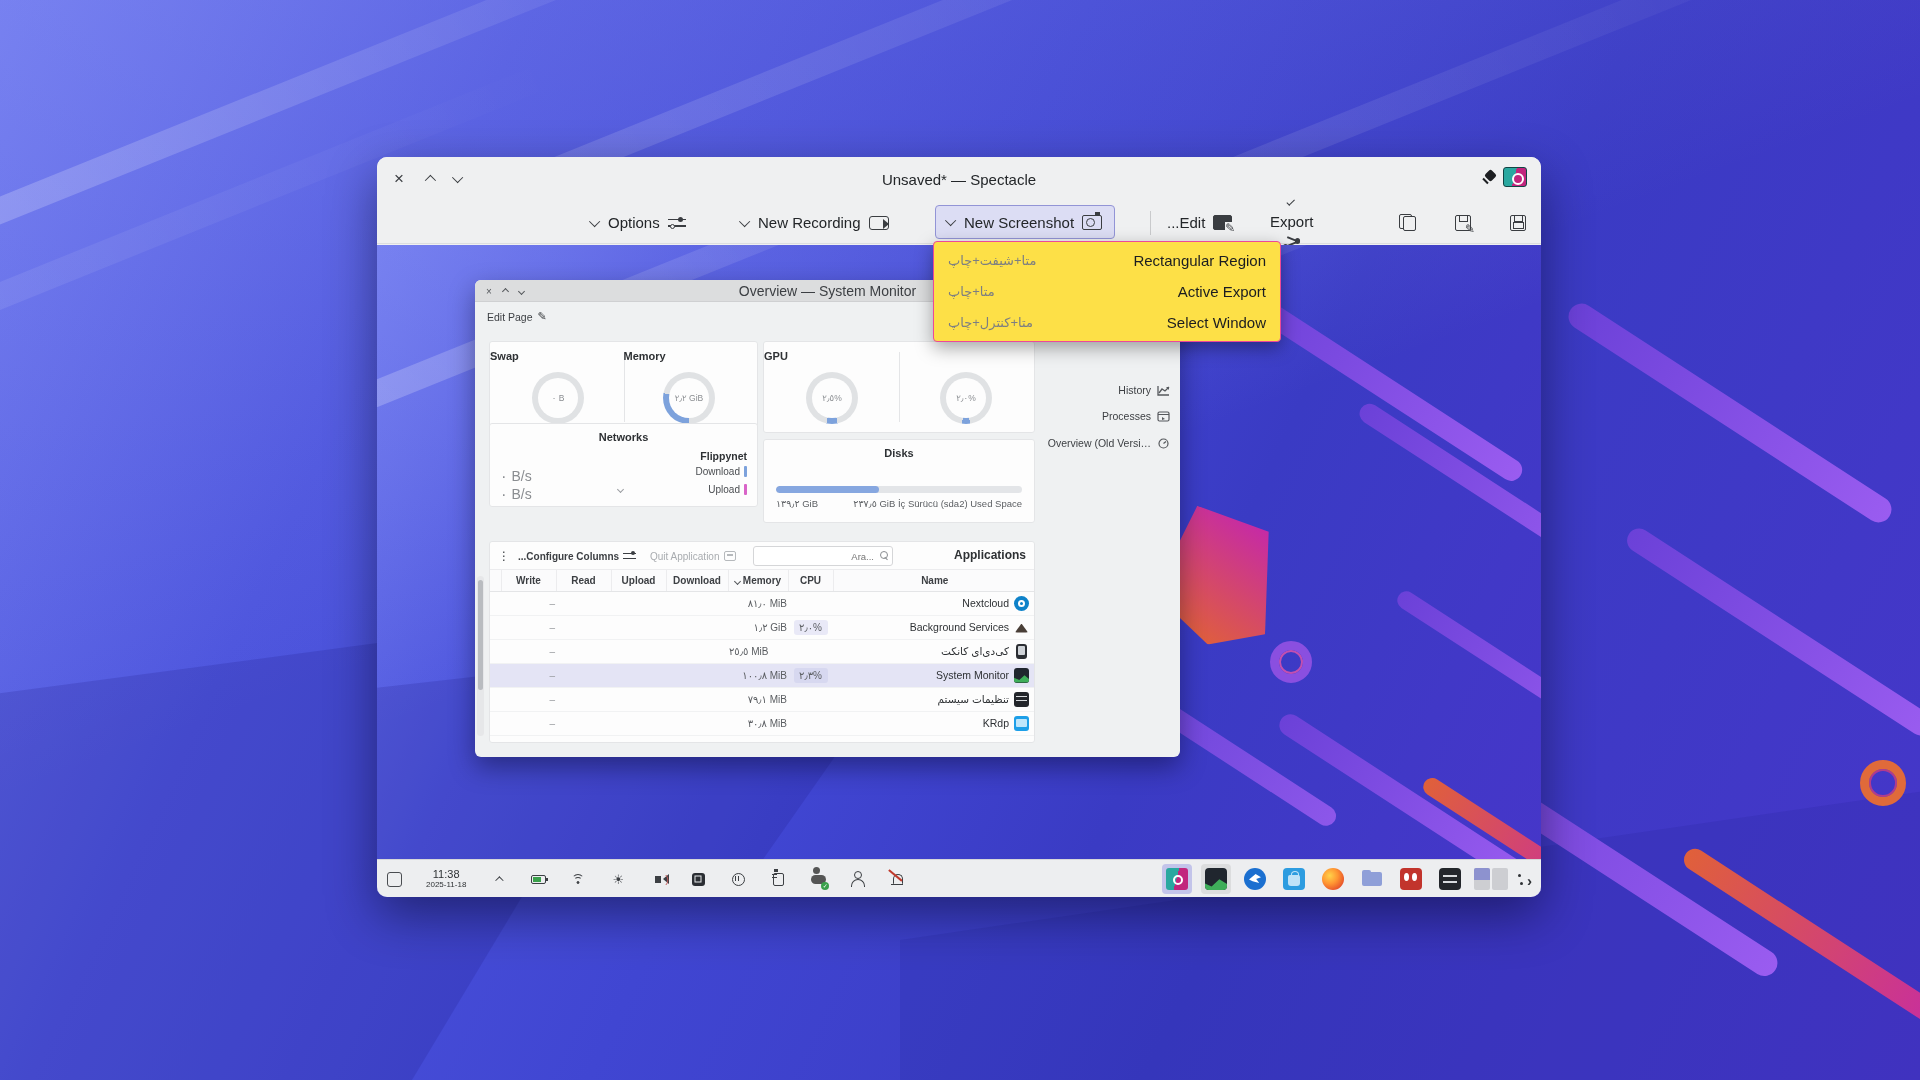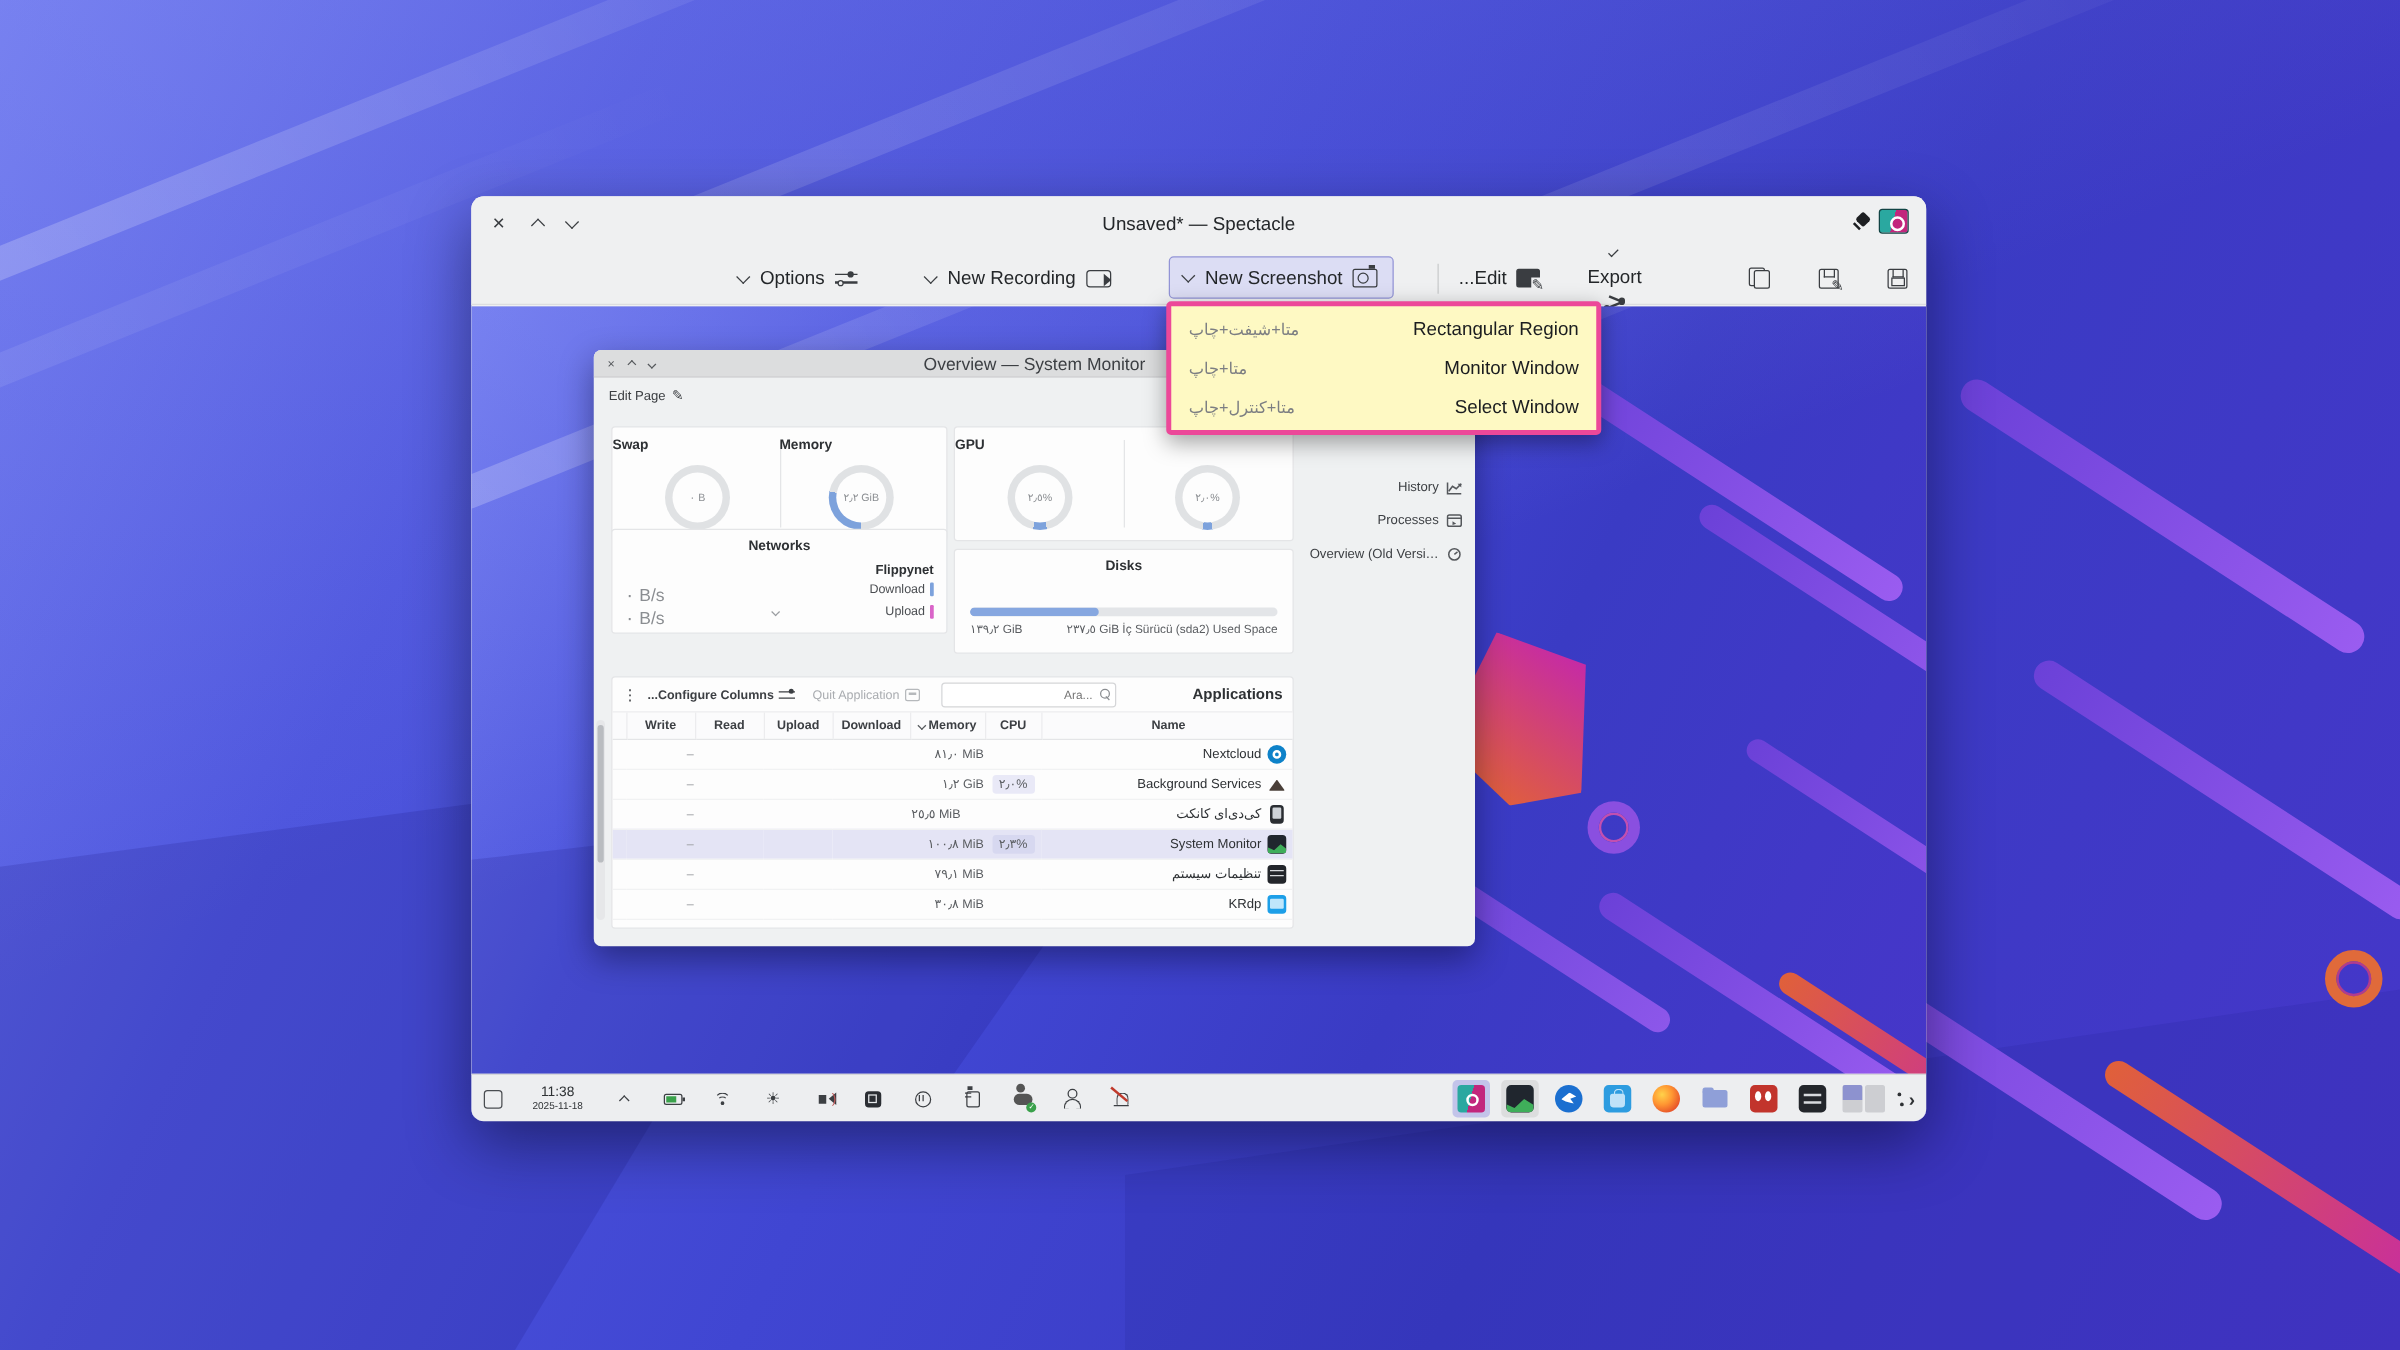--- a/index.html
+++ b/index.html
@@ -78,22 +78,22 @@
   .ic-copy:before,.ic-copy:after{content:"";position:absolute;width:11px;height:13px;border:1.6px solid #3a3d41;border-radius:2px;background:#eff0f1;}
   .ic-copy:before{left:0;top:0}.ic-copy:after{right:0;bottom:0}
   .ic-save{width:16px;height:16px;border:1.7px solid #3a3d41;border-radius:2px;}
   .ic-save:before{content:"";position:absolute;left:3px;top:0;width:7px;height:5px;border:1.5px solid #3a3d41;border-top:none;}
   .ic-save:after{content:"";position:absolute;left:2px;bottom:1px;width:9px;height:5px;border:1.5px solid #3a3d41;}
   .ic-saveas{width:16px;height:16px;border:1.7px solid #3a3d41;border-radius:2px;}
   .ic-saveas:before{content:"";position:absolute;left:3px;top:0;width:7px;height:5px;border:1.5px solid #3a3d41;border-top:none;}
   .ic-saveas:after{content:"✎";position:absolute;right:-5px;bottom:-6px;font-size:12px;color:#3a3d41;}
 
   
-  .menu{position:absolute;left:556px;top:84px;width:348px;background:#fef9c3;
-    border:4px solid #ec4899;border-radius:4px;box-shadow:0 6px 18px rgba(0,0,0,.35);
+  .menu{position:absolute;left:556px;top:84px;width:348px;background:#fde047;
+    border:1px solid #ec4899;border-radius:4px;box-shadow:0 6px 18px rgba(0,0,0,.35);
     padding:3px;z-index:50;}
   .menu-item{position:relative;height:31px;display:flex;align-items:center;
     justify-content:space-between;padding:0 10px;border:1px solid transparent;border-radius:4px;}
   .menu-item.hl{background:#dbdcf4;border-color:#9596d8;}
   .menu-item .shortcut{font-size:13px;color:#7c7e82;direction:rtl;}
   .menu-item .mlabel{font-size:15px;color:#1b1d20;}
 
   
   .preview{position:absolute;left:0;top:88px;width:1164px;height:652px;overflow:hidden;}
 
@@ -676,20 +676,20 @@
     </div>
   </div>
 
   <div class="menu">
     <div class="menu-item">
       <span class="shortcut">متا+شيفت+چاپ</span>
       <span class="mlabel">Rectangular Region</span>
     </div>
     <div class="menu-item">
       <span class="shortcut">متا+چاپ</span>
-      <span class="mlabel">Monitor Window</span>
+      <span class="mlabel">Active Export</span>
     </div>
     <div class="menu-item">
       <span class="shortcut">متا+كنترل+چاپ</span>
       <span class="mlabel">Select Window</span>
     </div>
   </div>
 </div>
 
 </body></html>

